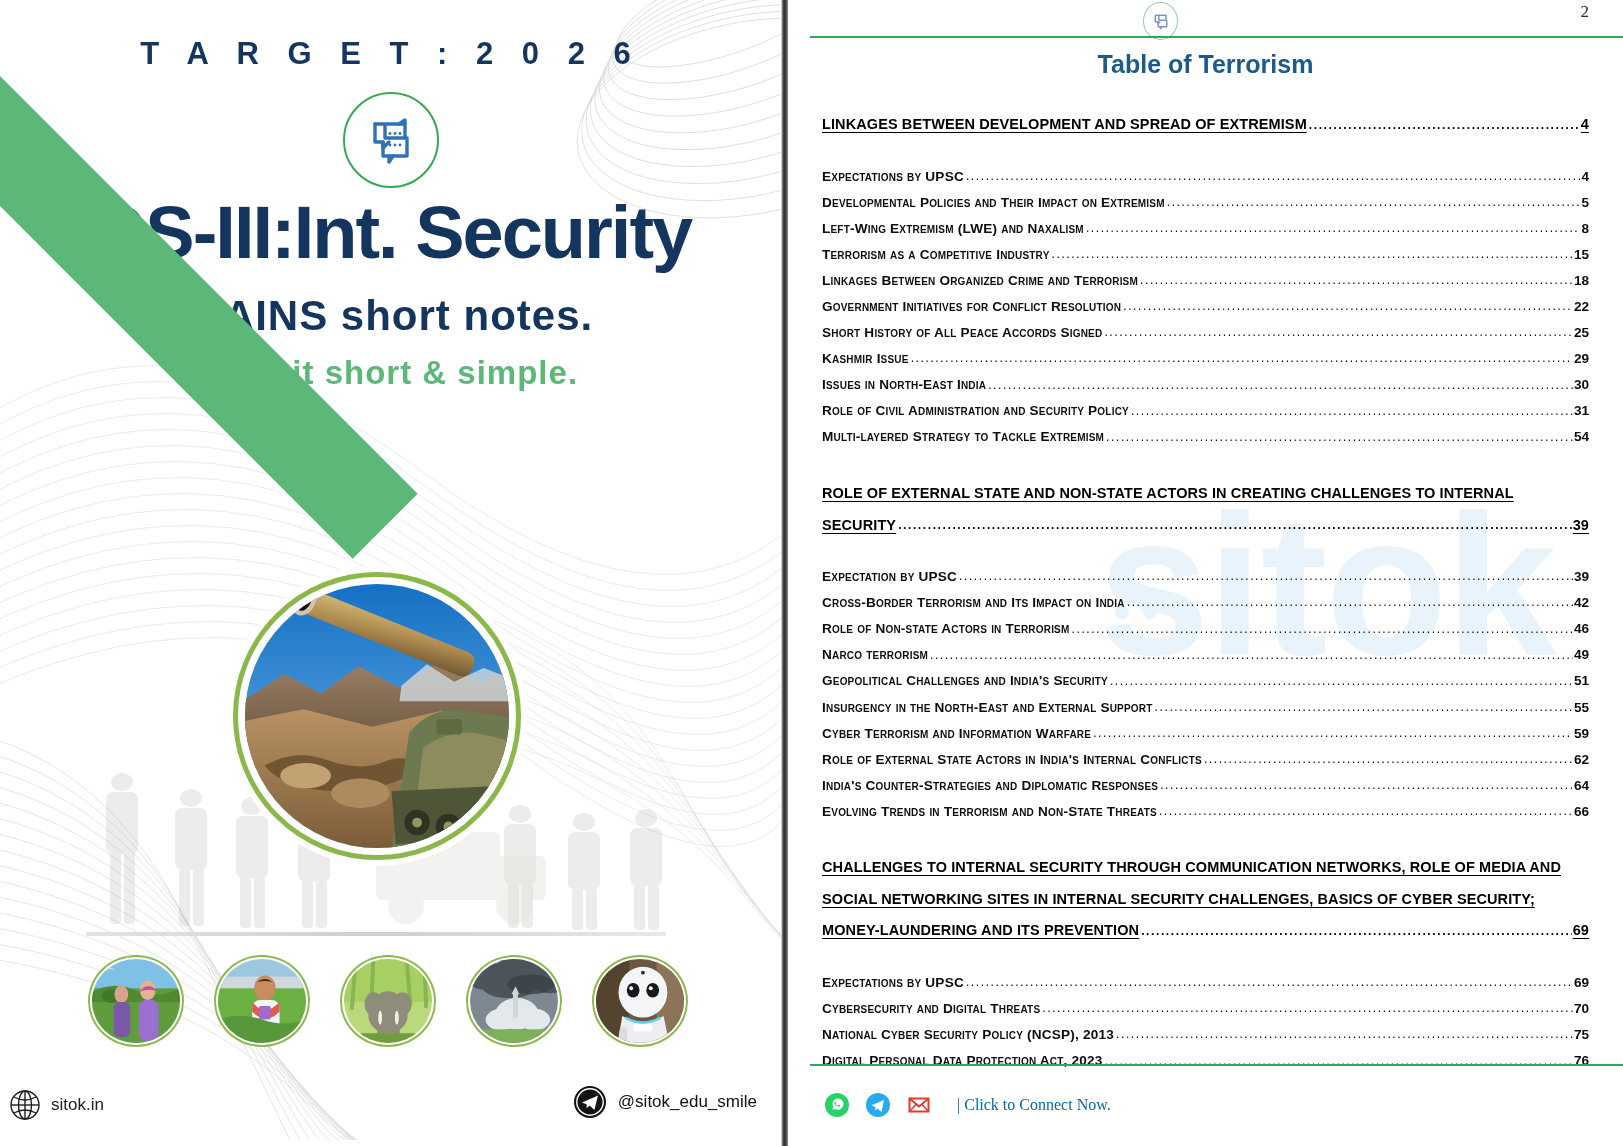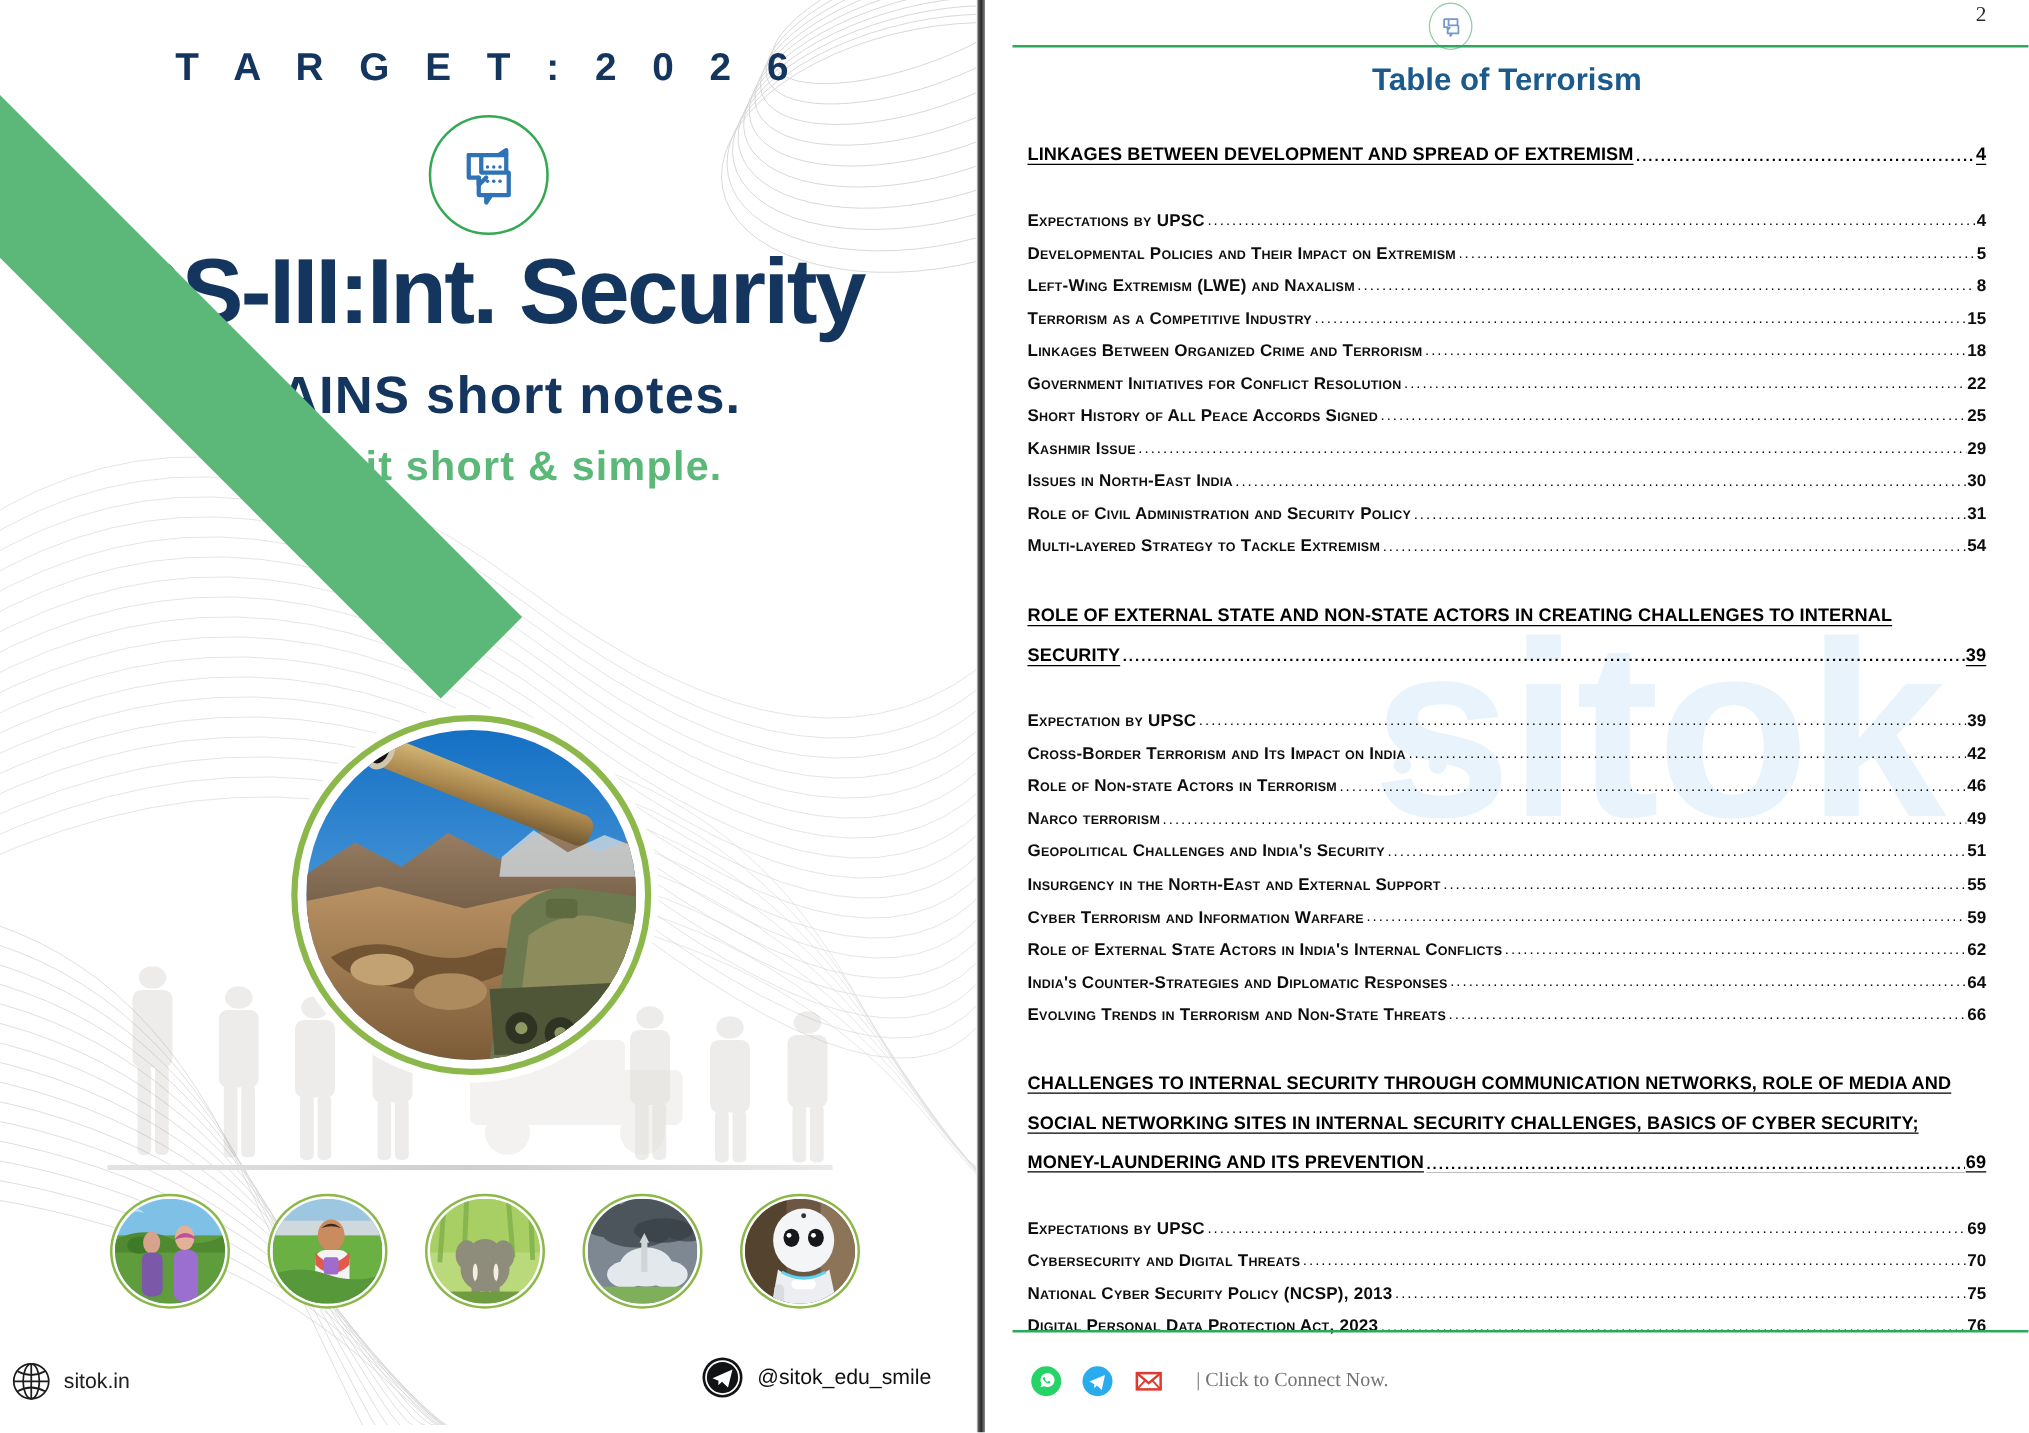--- a/index.html
+++ b/index.html
@@ -40,21 +40,21 @@
 
   .divider-line{position:absolute;left:86px;top:932px;width:580px;height:4px;
                 background:linear-gradient(90deg,#e3e3e3,#cfcfcf,#e9e9e9);z-index:3;}
 
   .thumbs{position:absolute;left:88px;top:955px;width:600px;height:92px;display:flex;
           justify-content:space-between;z-index:4;}
   .thumb{width:92px;height:88px;border-radius:50%/50%;border:2px solid #8cb84b;
          overflow:hidden;position:relative;background:#fff;}
   .thumb>div{position:absolute;inset:2px;border-radius:50%;overflow:hidden;}
 
-  .cover-foot{position:absolute;left:0;right:12px;bottom:24px;height:44px;z-index:6;}
+  .cover-foot{position:absolute;left:0;right:0;bottom:24px;height:44px;z-index:6;}
   .site-tag{position:absolute;left:8px;bottom:0;display:flex;align-items:center;gap:9px;}
   .site-tag .txt{font-size:17px;color:#202020;}
   .tele-tag{position:absolute;right:24px;bottom:2px;display:flex;align-items:center;gap:10px;}
   .tele-tag .txt{font-size:17px;color:#111;font-weight:400;}
 
   
   .gutter{width:7px;flex:0 0 7px;background:linear-gradient(90deg,#ffffff 0%,#4a4a4a 28%,#2f2f2f 60%,#8d8d8d 100%);}
 
   
   .toc-page{position:relative;flex:1 1 auto;height:1146px;background:#fff;overflow:hidden;}
@@ -91,21 +91,21 @@
   .row-item .l-text{font-size:13.6px;font-weight:700;color:#0d0d0d;
       font-variant:small-caps;letter-spacing:.2px;}
   .row-item .l-pg{font-size:13.6px;font-weight:700;color:#0d0d0d;}
 
   .spacer-lg{height:38px;}
   .grp{display:flex;flex-direction:column;gap:12.5px;}
 
   .rule-bot{position:absolute;left:22px;right:0;bottom:80px;height:2px;background:#2aa95a;z-index:3;}
   .toc-foot{position:absolute;left:36px;bottom:28px;display:flex;align-items:center;gap:0;z-index:4;}
   .sicon{width:26px;height:26px;margin-right:15px;display:inline-flex;align-items:center;justify-content:center;}
-  .foot-txt{font-size:16px;color:#737373;margin-left:10px;font-family:"Liberation Serif",serif;}
+  .foot-txt{font-size:16px;color:#0369a1;margin-left:10px;font-family:"Liberation Serif",serif;}
 </style>
 </head>
 <body>
 
 <div class="spread">
 
   <div class="cover">
 
     <div class="cover-bg">
       <svg width="300" height="300" style="right:0;top:-20px;" viewBox="0 0 300 300">

